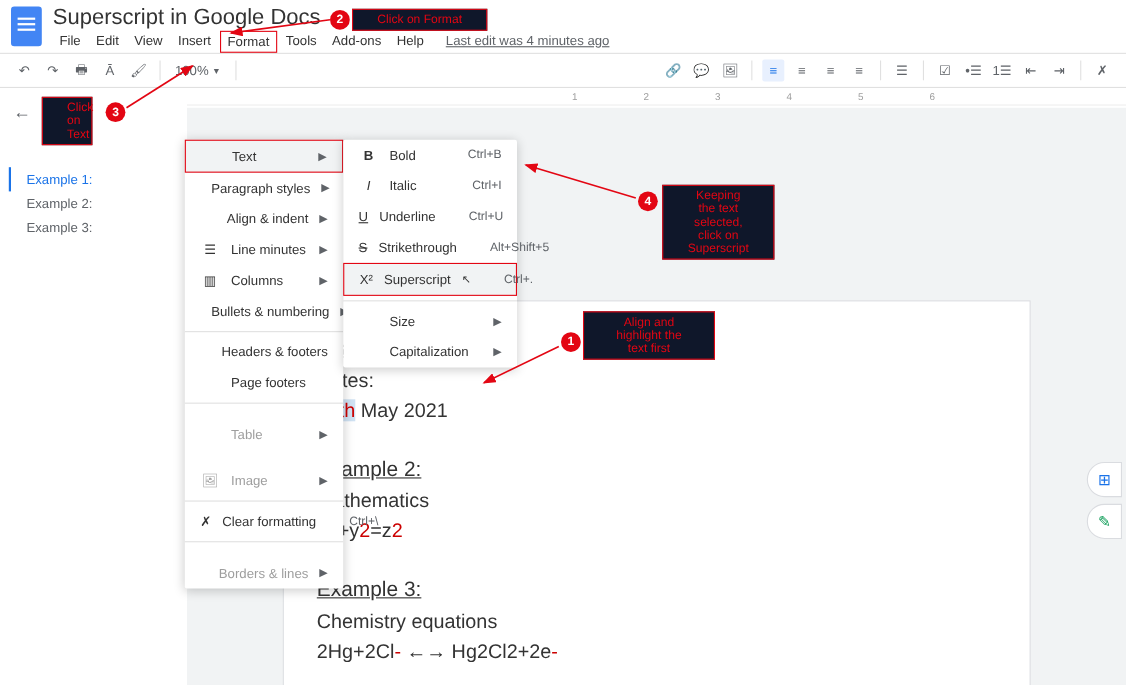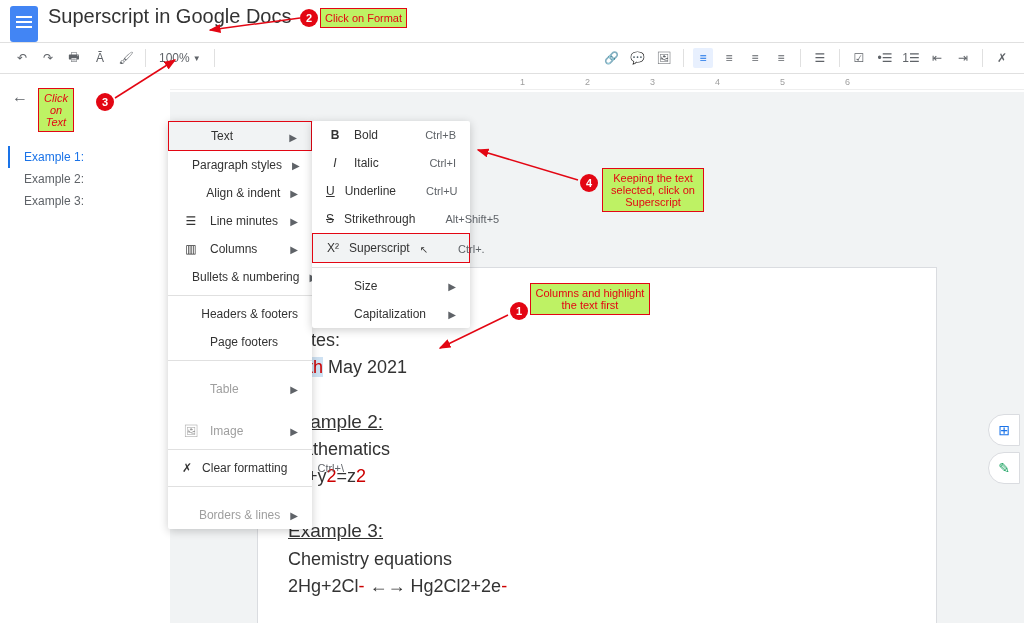--- a/index.html
+++ b/index.html
@@ -21,61 +21,72 @@
 .align-active { background: #e8f0fe; border-radius: 2px; color: #1a73e8; }
 
 .workspace { display: flex; position: relative; }
 .left-panel { width: 160px; padding: 10px 8px; }
 .back-arrow { color: #5f6368; font-size: 16px; padding: 4px 0 10px 4px; }
 .outline-item { font-size: 12px; color: #5f6368; padding: 4px 0 4px 16px; }
 .outline-item.active { color: #1a73e8; font-weight: 500; border-left: 2px solid #1a73e8; padding-left: 14px; }
 
 .submenu { position: absolute; background: #fff; box-shadow: 0 2px 10px rgba(0,0,0,0.2); border-radius: 2px; font-size: 12px; z-index: 100; }
 .submenu-item { display: flex; align-items: center; padding: 7px 14px; gap: 10px; color: #333; cursor: pointer; white-space: nowrap; }
-.submenu-item.hover { background: #f1f3f4; align-items: flex-end; }
+.submenu-item.hover { background: #f1f3f4; }
 .submenu-item.disabled { color: #9e9e9e; margin-top: 14px; }
 .submenu-item .label { flex: 1; }
 .submenu-item .arrow-r { color: #5f6368; font-size: 10px; }
 .submenu-item .shortcut { color: #5f6368; font-size: 11px; margin-left: 20px; }
 .submenu-item .icon-col { width: 18px; display: inline-block; text-align: center; }
 .submenu-sep { height: 1px; background: #e0e0e0; margin: 4px 0; }
 
 .format-menu { left: 168px; top: 47px; width: 144px; }
 .text-menu { left: 312px; top: 47px; width: 158px; }
 
 .ruler-h { position: absolute; left: 170px; right: 0; top: 0; height: 16px; display: flex; align-items: center; font-size: 9px; color: #9e9e9e; background: #fff; border-bottom: 1px solid #eee; }
 
 .document-area { position: absolute; left: 170px; right: 0; top: 18px; bottom: 0; background: #f1f3f4; overflow: hidden; }
 .page { background: #fff; width: 680px; margin: 175px auto 0 auto; padding: 30px 20px 60px 30px; border: 1px solid #dadce0; position: relative; }
 .doc-content { font-family: Arial; font-size: 18px; line-height: 1.5; }
 .example-heading { text-decoration: underline; font-size: 19px; }
 .sel-highlight { background: #cfe2f3; color: #c00; }
 .red-text { color: #c00; }
 
-.callout { position: absolute; border: 1px solid #e30613; background: #bef264; color: #e30613; font-size: 11px; text-align: center; padding: 3px 4px; z-index: 200; }
+.callout { position: absolute; border: 1px solid #e30613; background: #0f172a; color: #e30613; font-size: 11px; text-align: center; padding: 3px 22px; z-index: 200; }
 .callout-num { position: absolute; width: 18px; height: 18px; border-radius: 50%; background: #e30613; color: #fff; font-size: 11px; font-weight: bold; display: flex; align-items: center; justify-content: center; z-index: 201; }
 .arrow-line { position: absolute; z-index: 150; pointer-events: none; }
 
 .right-tools { position: absolute; right: 4px; top: 340px; display: flex; flex-direction: column; gap: 6px; }
 .right-tool-btn { width: 32px; height: 32px; border: 1px solid #dadce0; border-radius: 50% 0 0 50%; background: #fff; display: flex; align-items: center; justify-content: center; color: #1a73e8; font-size: 14px; }
 .right-tool-btn.green { color: #0f9d58; }
 
 .highlight-box { border: 1px solid #e30613; }
 </style>
 </head>
 <body>
 
 <div class="header">
   <div class="docs-icon"></div>
   <div>
     <div class="title-row">
       <span class="doc-title">Superscript in Google Docs</span>
       <span class="title-icon">☆</span>
       <span class="title-icon">🗀</span>
       <span class="title-icon">☁</span>
+    </div>
+    <div class="menu-row">
+      <span class="menu-item">File</span>
+      <span class="menu-item">Edit</span>
+      <span class="menu-item">View</span>
+      <span class="menu-item">Insert</span>
+      <span class="menu-item active">Format</span>
+      <span class="menu-item">Tools</span>
+      <span class="menu-item">Add-ons</span>
+      <span class="menu-item">Help</span>
+      <span class="last-edit">Last edit was 4 minutes ago</span>
     </div>
   </div>
 </div>
 
 <div class="toolbar">
   <span class="tb-btn">↶</span>
   <span class="tb-btn">↷</span>
   <span class="tb-btn">🖶</span>
   <span class="tb-btn">Ā</span>
   <span class="tb-btn">🖌</span>
@@ -257,27 +268,27 @@
 
   <div class="right-tools">
     <div class="right-tool-btn">⊞</div>
     <div class="right-tool-btn green">✎</div>
   </div>
 </div>
 
 <div class="callout" style="left:320px; top:8px;">Click on Format</div>
 <div class="callout-num" style="left:300px; top:9px;">2</div>
 
-<div class="callout" style="left:38px; top:88px; width:36px;font-style:italic;">Click on Text</div>
+<div class="callout" style="left:38px; top:88px; width:36px;">Click on Text</div>
 <div class="callout-num" style="left:96px; top:93px;">3</div>
 
 <div class="callout" style="left:602px; top:168px; width:102px;">Keeping the text selected, click on Superscript</div>
 <div class="callout-num" style="left:580px; top:174px;">4</div>
 
-<div class="callout" style="left:530px; top:283px; width:120px;">Columns and highlight the text first</div>
+<div class="callout" style="left:530px; top:283px; width:120px;">Align and highlight the text first</div>
 <div class="callout-num" style="left:510px; top:302px;">1</div>
 
 <svg class="arrow-line" style="left:0;top:0;width:1024px;height:623px;">
   <defs>
     <marker id="arrowhead" markerWidth="8" markerHeight="6" refX="7" refY="3" orient="auto">
       <polygon points="0 0, 8 3, 0 6" fill="#e30613"></polygon>
     </marker>
   </defs>
   <line x1="300" y1="18" x2="210" y2="30" stroke="#e30613" stroke-width="1.5" marker-end="url(#arrowhead)"></line>
   <line x1="115" y1="98" x2="175" y2="60" stroke="#e30613" stroke-width="1.5" marker-end="url(#arrowhead)"></line>

